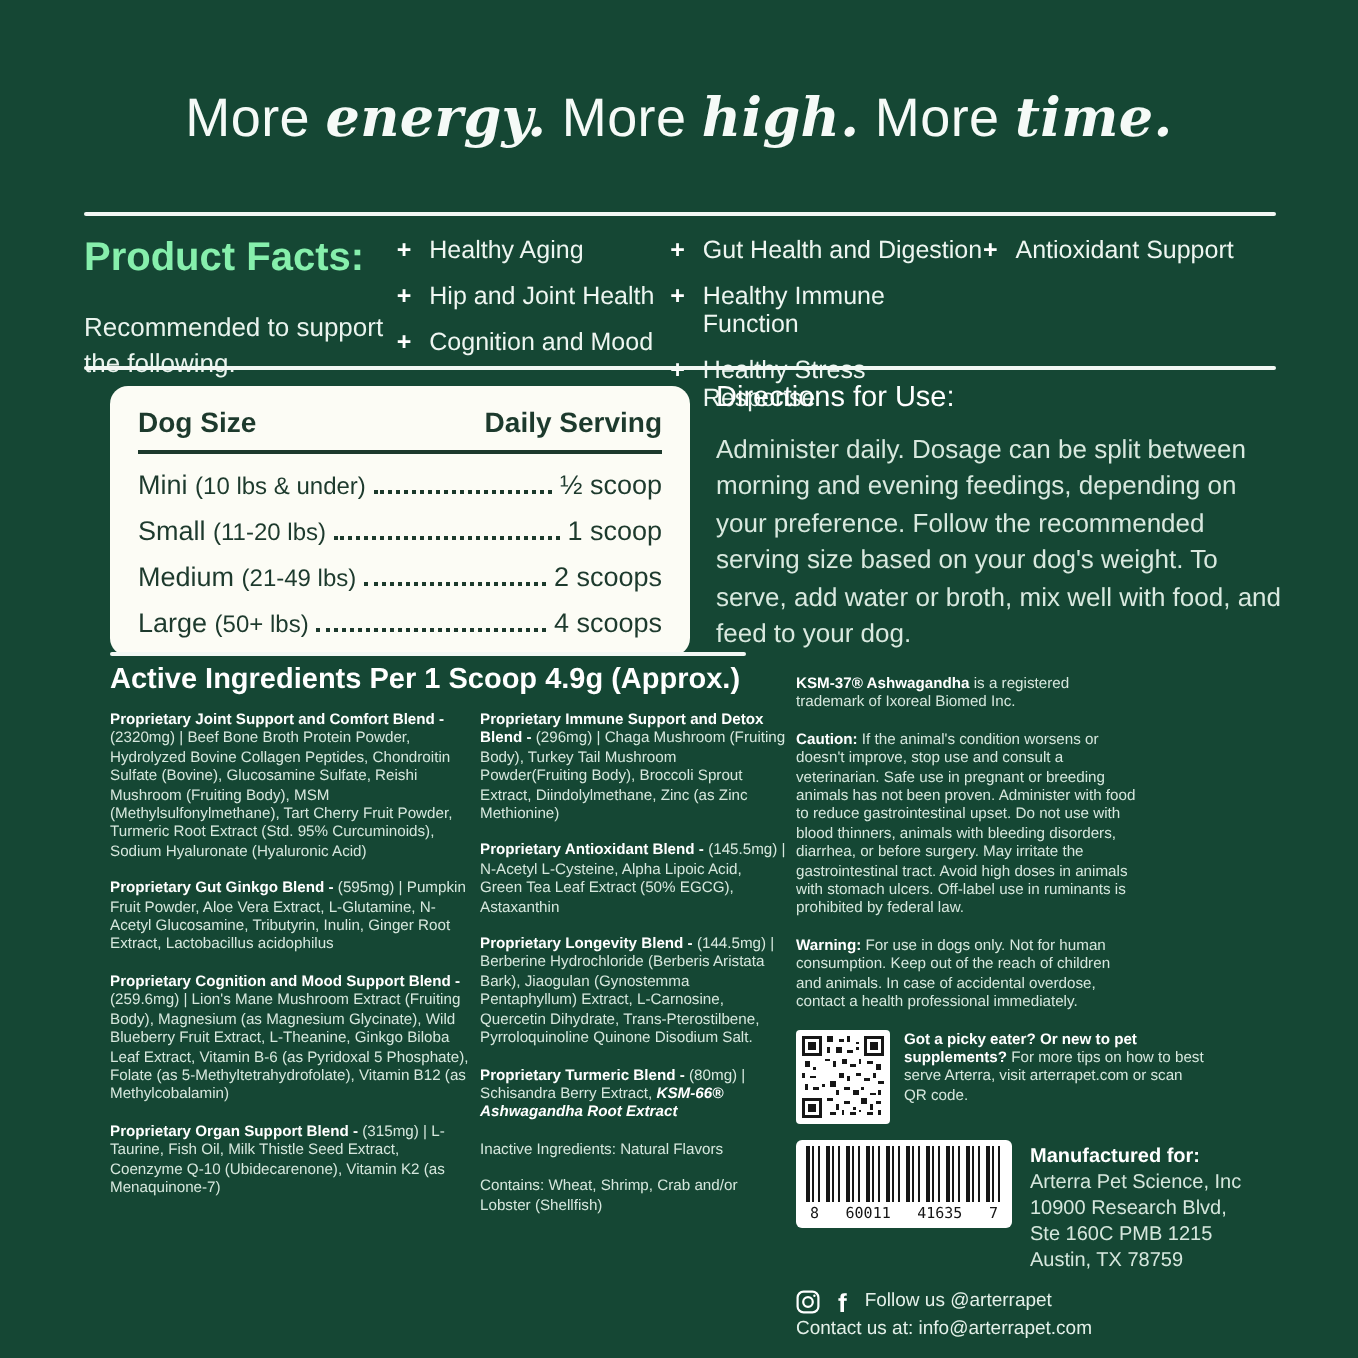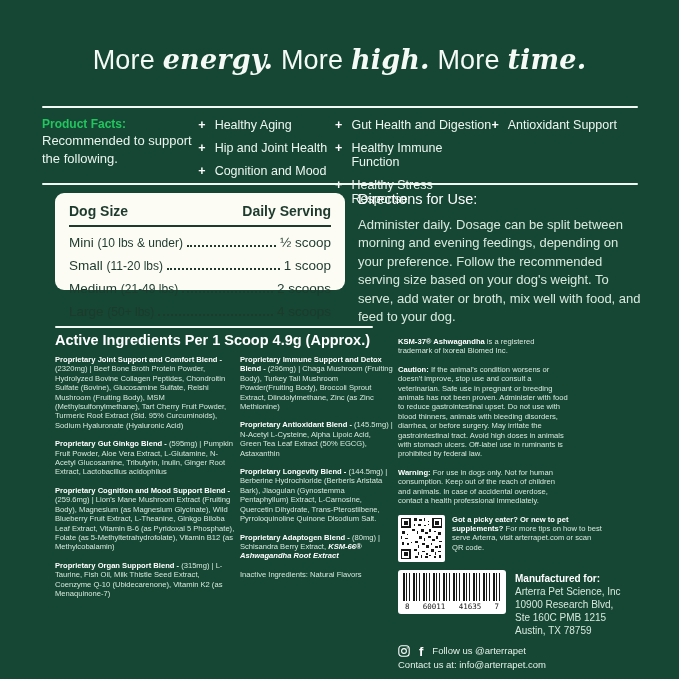--- a/index.html
+++ b/index.html
@@ -21,29 +21,29 @@
   .headline .serif { font-family: "DejaVu Serif", serif; font-style: italic; font-weight: 700; }
 
   .hline { position: absolute; height: 2px; background: #f2f8f4; border-radius: 1px; }
   .line-1 { top: 106px; left: 42px; width: 596px; }
   .line-2 { top: 183px; left: 42px; width: 596px; }
   .line-3 { top: 326px; left: 55px; width: 318px; }
 
   
   .facts { position: absolute; top: 116px; left: 42px; width: 596px; display: flex; }
   .facts-intro { width: 160px; font-size: 13px; line-height: 1.35; color: #eaf4ee; }
-  .facts-title { font-weight: 700; font-size: 12px; margin-bottom: 0; color: #22c55e; }
+  .facts-title { font-weight: 700; font-size: 20px; margin-bottom: 12px; color: #86efac; }
   .facts-col { display: flex; flex-direction: column; gap: 9px; padding-top: 2px; }
   .fc1 { width: 140px; } .fc2 { width: 160px; } .fc3 { width: 150px; }
   .fact-item { display: flex; gap: 9px; font-size: 12.5px; color: #eef6f1; }
   .fact-item .plus { font-weight: 700; color: #ffffff; }
 
   
   .serving-card {
-    position: absolute; top: 193px; left: 55px; width: 290px; height: 97px;
+    position: absolute; top: 193px; left: 55px; width: 290px; height: 135px;
     background: #fcfcf5; border-radius: 9px; color: #1d3a2d;
     padding: 10px 14px 8px;
   }
   .serving-header { display: flex; justify-content: space-between; font-weight: 700; font-size: 14px; padding-bottom: 6px; border-bottom: 2px solid #1d3a2d; }
   .serving-row { display: flex; align-items: baseline; font-size: 13.5px; margin-top: 8px; white-space: nowrap; }
   .sv-size { font-size: 12px; }
   .dots { flex: 1; border-bottom: 2px dotted #1d3a2d; margin: 0 4px 3px; min-width: 10px; }
 
   
   .directions { position: absolute; top: 191px; left: 358px; width: 284px; }
@@ -181,22 +181,23 @@
     <p><b>Proprietary Joint Support and Comfort Blend -</b><span> (2320mg) | Beef Bone Broth Protein Powder, Hydrolyzed Bovine Collagen Peptides, Chondroitin Sulfate (Bovine), Glucosamine Sulfate, Reishi Mushroom (Fruiting Body), MSM (Methylsulfonylmethane), Tart Cherry Fruit Powder, Turmeric Root Extract (Std. 95% Curcuminoids), Sodium Hyaluronate (Hyaluronic Acid)</span></p>
     <p><b>Proprietary Gut Ginkgo Blend -</b><span> (595mg) | Pumpkin Fruit Powder, Aloe Vera Extract, L-Glutamine, N-Acetyl Glucosamine, Tributyrin, Inulin, Ginger Root Extract, Lactobacillus acidophilus</span></p>
     <p><b>Proprietary Cognition and Mood Support Blend -</b><span> (259.6mg) | Lion's Mane Mushroom Extract (Fruiting Body), Magnesium (as Magnesium Glycinate), Wild Blueberry Fruit Extract, L-Theanine, Ginkgo Biloba Leaf Extract, Vitamin B-6 (as Pyridoxal 5 Phosphate), Folate (as 5-Methyltetrahydrofolate), Vitamin B12 (as Methylcobalamin)</span></p>
     <p><b>Proprietary Organ Support Blend -</b><span> (315mg) | L-Taurine, Fish Oil, Milk Thistle Seed Extract, Coenzyme Q-10 (Ubidecarenone), Vitamin K2 (as Menaquinone-7)</span></p>
   </div>
 
   <div class="col col-mid">
     <p><b>Proprietary Immune Support and Detox Blend -</b><span> (296mg) | Chaga Mushroom (Fruiting Body), Turkey Tail Mushroom Powder(Fruiting Body), Broccoli Sprout Extract, Diindolylmethane, Zinc (as Zinc Methionine)</span></p>
     <p><b>Proprietary Antioxidant Blend -</b><span> (145.5mg) | N-Acetyl L-Cysteine, Alpha Lipoic Acid, Green Tea Leaf Extract (50% EGCG), Astaxanthin</span></p>
     <p><b>Proprietary Longevity Blend -</b><span> (144.5mg) | Berberine Hydrochloride (Berberis Aristata Bark), Jiaogulan (Gynostemma Pentaphyllum) Extract, L-Carnosine, Quercetin Dihydrate, Trans-Pterostilbene, Pyrroloquinoline Quinone Disodium Salt.</span></p>
-    <p><b>Proprietary Adaptogen Blend -</b><span> (80mg) | Schisandra Berry Extract, </span><b class="em">KSM-66® Ashwagandha Root Extract</b></p>
+    <p><b>Proprietary Turmeric Blend -</b><span> (80mg) | Schisandra Berry Extract, </span><b class="em">KSM-66® Ashwagandha Root Extract</b></p>
     <p class="note">Inactive Ingredients: Natural Flavors</p>
+    <p class="note">Contains: Wheat, Shrimp, Crab and/or Lobster (Shellfish)</p>
   </div>
 
   <div class="col col-right">
     <p><b>KSM-37® Ashwagandha</b><span> is a registered trademark of Ixoreal Biomed Inc.</span></p>
     <p><b>Caution:</b><span> If the animal's condition worsens or doesn't improve, stop use and consult a veterinarian. Safe use in pregnant or breeding animals has not been proven. Administer with food to reduce gastrointestinal upset. Do not use with blood thinners, animals with bleeding disorders, diarrhea, or before surgery. May irritate the gastrointestinal tract. Avoid high doses in animals with stomach ulcers. Off-label use in ruminants is prohibited by federal law.</span></p>
     <p><b>Warning:</b><span> For use in dogs only. Not for human consumption. Keep out of the reach of children and animals. In case of accidental overdose, contact a health professional immediately.</span></p>
 
     <div class="qr-row">
       <div class="qr-box">
         <svg viewBox="0 0 29 29" shape-rendering="crispEdges" fill="#161616" xmlns="http://www.w3.org/2000/svg">

